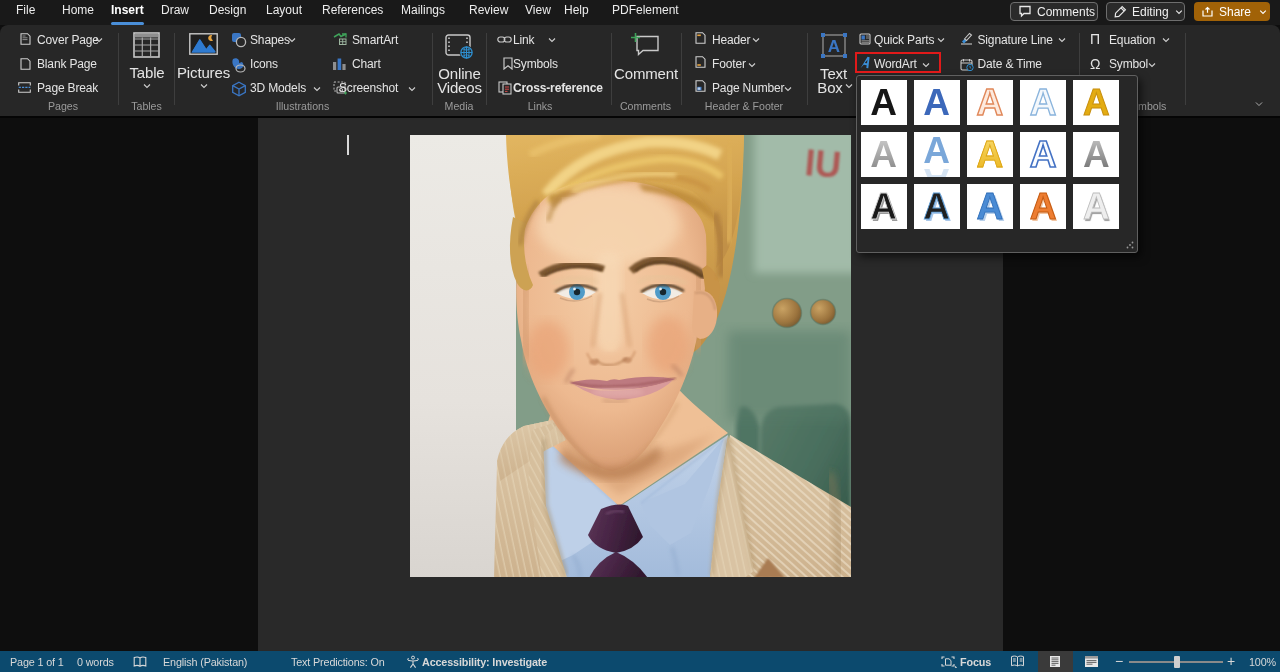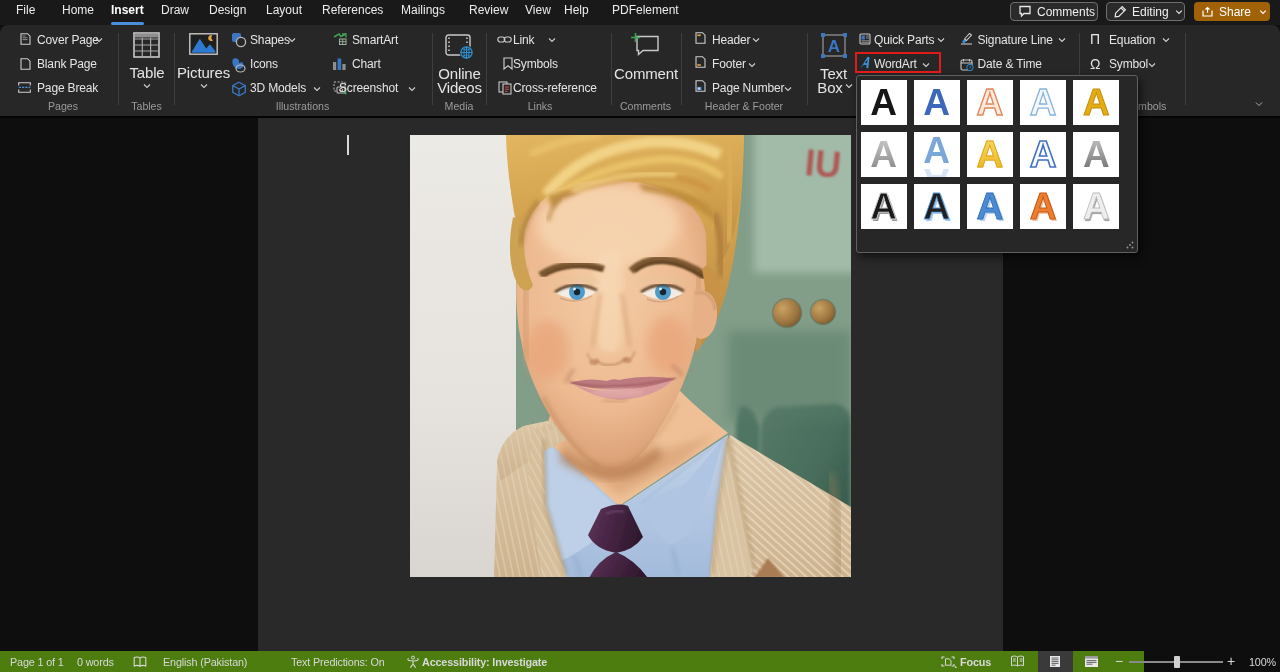--- a/index.html
+++ b/index.html
@@ -15,21 +15,21 @@
   #ribbonedge{left:0;top:116px;width:1280px;height:1.5px;background:#050505;}
   .rbtxt{position:absolute;font-size:12px;color:#e4e4e4;white-space:nowrap;letter-spacing:-0.15px;}
   .grplabel{position:absolute;font-size:10.6px;color:#9b9b9b;white-space:nowrap;top:100px;transform:translateX(-50%);}
   .vsep{position:absolute;top:8px;width:1px;height:72px;background:#3e3e3e;}
   .chev{position:absolute;width:8px;height:8px;}
   .bigtxt{position:absolute;font-size:15px;color:#e4e4e4;white-space:nowrap;transform:translateX(-50%);letter-spacing:-0.15px;}
   
   #page{left:258px;top:117.5px;width:745px;height:533.5px;background:#292929;}
   #cursor{left:347px;top:135px;width:2px;height:20px;background:#d8d8d8;}
   
-  #statusbar{left:0;top:651px;width:1144px;height:21px;background:#4d7c0f;}
+  #statusbar{left:0;top:651px;width:1280px;height:21px;background:#0c4a6e;}
   .stxt{position:absolute;top:4.5px;font-size:10.8px;color:#d8d8d8;white-space:nowrap;letter-spacing:-0.15px;}
   
   #wpanel{left:856px;top:75px;width:282px;height:178px;background:#272727;
           border:1px solid #606060;border-radius:3px;box-sizing:border-box;
           box-shadow:3px 4px 8px rgba(0,0,0,0.6);}
   .wtile{position:absolute;width:46px;height:45px;background:#fff;display:flex;
          align-items:center;justify-content:center;overflow:hidden;}
   #redbox{left:855px;top:52px;width:86px;height:21px;border:2.4px solid #e11a1a;box-sizing:border-box;}
   .wa{font-size:37px;font-weight:bold;line-height:1;}
   .a1{color:#161616;}
@@ -167,21 +167,21 @@
       </svg>
     <svg class="abs" style="left:503px;top:57px;" width="10" height="13" viewBox="0 0 10 13">
         <path d="M1 1h8v11L5 8.8 1 12z" fill="none" stroke="#c9c9c9" stroke-width="1.2"></path>
       </svg>
     <span class="rbtxt" style="left:513px;top:57px;">Symbols</span>
     <svg class="abs" style="left:498px;top:81px;" width="14" height="14" viewBox="0 0 14 14">
         <rect x="1" y="1" width="8" height="10" fill="none" stroke="#c9c9c9" stroke-width="1.1"></rect>
         <rect x="5" y="3" width="8" height="10" fill="#272727" stroke="#c9c9c9" stroke-width="1.1"></rect>
         <path d="M7 6h4M7 8.2h4M7 10.4h2.5" stroke="#d54a4a" stroke-width="1"></path>
       </svg>
-    <span class="rbtxt" style="left:513px;top:81px;">Cross-reference</span>
+    <span class="rbtxt" style="left:513px;top:81px;font-weight:bold;">Cross-reference</span>
     <span class="grplabel" style="left:540px;">Links</span>
     <div class="vsep" style="left:610.9px;top:33px;"></div>
 
     <svg class="abs" style="left:630px;top:32px;" width="30" height="25" viewBox="0 0 30 25">
         <path d="M7 4.5h21v14H13l-4.5 4V18.5H7z" fill="none" stroke="#c9c9c9" stroke-width="1.4"></path>
         <path d="M5.5 1v9M1 5.5h9" stroke="#3fa35a" stroke-width="1.6"></path>
       </svg>
     <span class="bigtxt" style="left:646px;top:64.5px;">Comment</span>
     <span class="grplabel" style="left:645.5px;">Comments</span>
     <div class="vsep" style="left:681.4px;top:33px;"></div>

